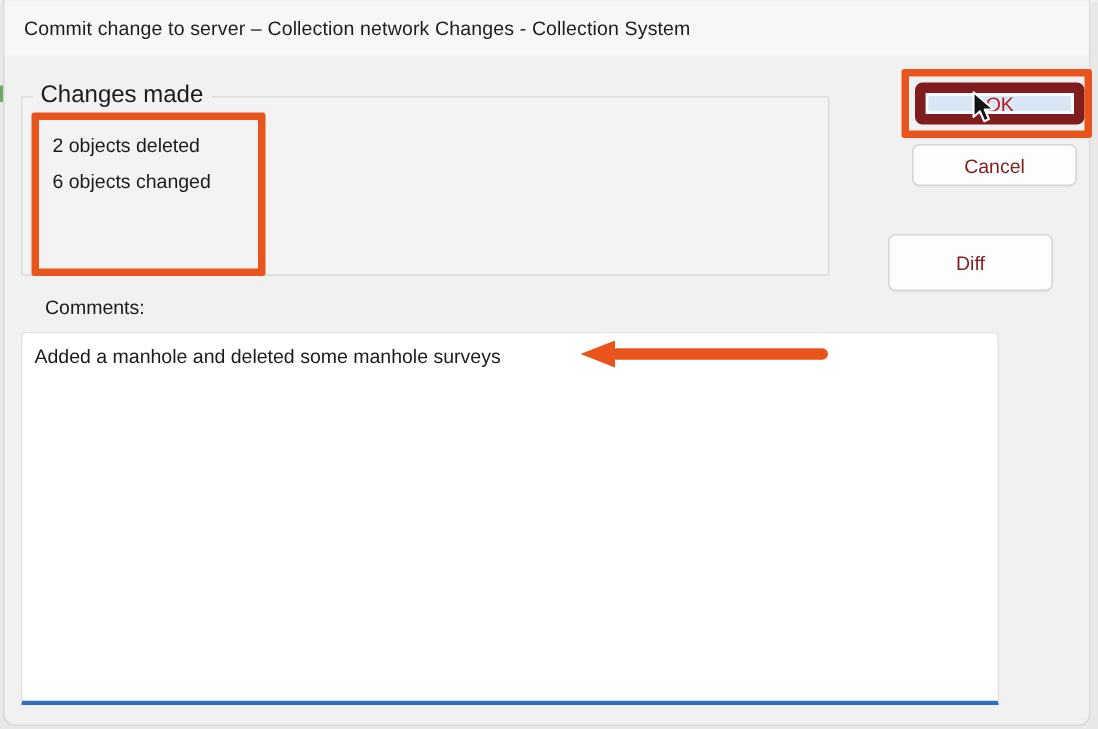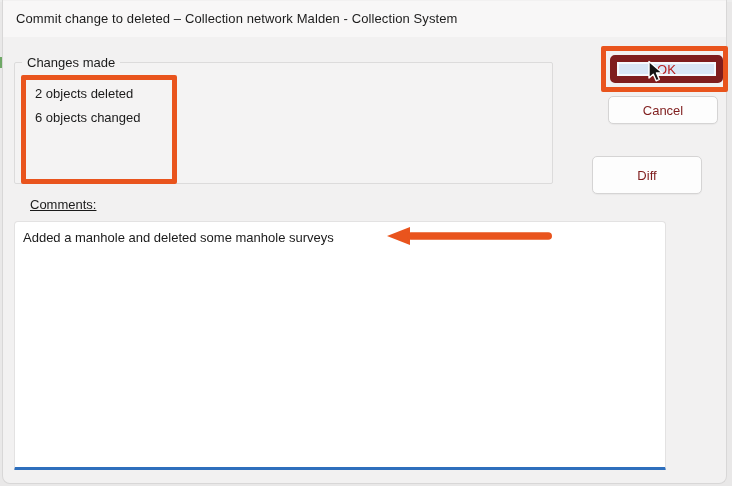--- a/index.html
+++ b/index.html
@@ -34,21 +34,21 @@
   .left-sliver{
     left:0;top:57px;width:2px;height:11px;background:#6fa866;
   }
   
   .groupbox{
     left:14px;top:55px;width:539px;height:129px;box-sizing:border-box;
     border:1px solid #dcdbdb;border-radius:2px;margin:0;
     background:#f4f3f3;padding:6px 0 0 0;
   }
   .groupbox legend{
-    font-size:13px;color:#1b1b1b;padding:0 5px;margin-left:7px;
+    font-size:16px;color:#1b1b1b;padding:0 5px;margin-left:7px;
   }
   .changes-list{margin:6px 0 0 20px;}
   .change-item{
     font-size:13px;color:#1b1b1b;line-height:24px;height:24px;white-space:nowrap;
   }
   
   .annotation-box{
     border:5px solid var(--hl);box-sizing:border-box;border-radius:2px;
     background:transparent;pointer-events:none;z-index:6;
   }
@@ -65,21 +65,21 @@
   }
   .btn-ok{
     left:610px;top:55px;width:113px;height:28px;
     background:#d9e6f5;border:7px solid #7f1d1d;
     box-shadow:inset 0 0 0 2px rgba(255,255,255,.75);
     color:#b91c1c;z-index:5;text-align:center;
   }
   .btn-cancel{left:608px;top:96px;width:110px;height:28px;}
   .btn-diff{left:592px;top:156px;width:110px;height:38px;}
   
-  .comments-label{left:30px;top:197px;font-size:13px;color:#1b1b1b;text-decoration:underline;}
+  .comments-label{left:30px;top:197px;font-size:13px;color:#1b1b1b;}
   .comments-area{
     left:14px;top:221px;width:652px;height:249px;box-sizing:border-box;
     background:#ffffff;border:1px solid #e3e2e2;
     border-bottom:3px solid var(--accent);
     border-radius:4px 4px 1px 1px;
     font-family:inherit;font-size:13px;color:#1b1b1b;
     padding:7px 8px;resize:none;outline:none;line-height:17px;
   }
   
   .arrow-svg{left:385px;top:226px;color:var(--hl);z-index:6;pointer-events:none;}
@@ -87,21 +87,21 @@
   .cursor-svg{left:647px;top:60px;z-index:9;pointer-events:none;}
 </style>
 </head>
 <body>
 
 <div class="abs top-strip"></div>
 
 <div class="abs dialog-surface"></div>
 
 <div class="abs titlebar">
-  <span class="abs title-text">Commit change to deleted – Collection network Malden - Collection System</span>
+  <span class="abs title-text">Commit change to server – Collection network Changes - Collection System</span>
 </div>
 
 <div class="abs left-sliver"></div>
 
 <fieldset class="abs groupbox">
   <legend>Changes made</legend>
   <div class="changes-list">
     <div class="change-item">2 objects deleted</div>
     <div class="change-item">6 objects changed</div>
   </div>

